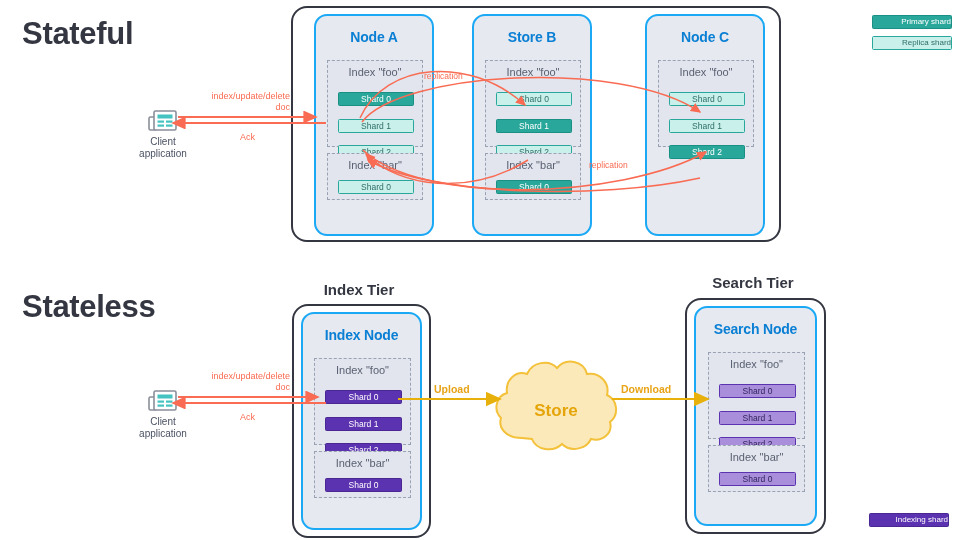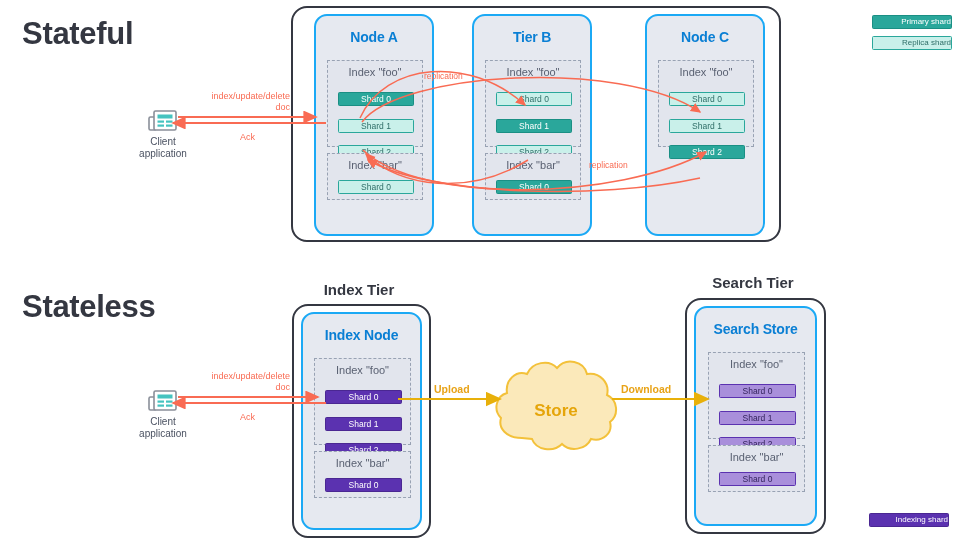--- a/index.html
+++ b/index.html
@@ -42,21 +42,21 @@
     <div class="shard replica" style="position:absolute;left:10px;top:58px;width:74px;">Shard 1</div>
     <div class="shard replica" style="position:absolute;left:10px;top:84px;width:74px;">Shard 2</div>
   </div>
   <div class="index-box" style="position:absolute;left:11px;top:137px;width:94px;height:45px;">
     <div class="index-label" style="margin-top:5px;">Index "bar"</div>
     <div class="shard replica" style="position:absolute;left:10px;top:26px;width:74px;">Shard 0</div>
   </div>
 </div>
 
 <div class="abs node-box" style="left:472px;top:14px;width:116px;height:218px;">
-  <div class="node-title" style="margin-top:13px;">Tier B</div>
+  <div class="node-title" style="margin-top:13px;">Store B</div>
   <div class="index-box" style="position:absolute;left:11px;top:44px;width:94px;height:85px;">
     <div class="index-label" style="margin-top:5px;">Index "foo"</div>
     <div class="shard replica" style="position:absolute;left:10px;top:31px;width:74px;">Shard 0</div>
     <div class="shard primary" style="position:absolute;left:10px;top:58px;width:74px;">Shard 1</div>
     <div class="shard replica" style="position:absolute;left:10px;top:84px;width:74px;">Shard 2</div>
   </div>
   <div class="index-box" style="position:absolute;left:11px;top:137px;width:94px;height:45px;">
     <div class="index-label" style="margin-top:5px;">Index "bar"</div>
     <div class="shard primary" style="position:absolute;left:10px;top:26px;width:74px;">Shard 0</div>
   </div>
@@ -112,21 +112,21 @@
     <div class="shard indexing" style="position:absolute;left:10px;top:84px;width:75px;">Shard 2</div>
   </div>
   <div class="index-box" style="position:absolute;left:11px;top:137px;width:95px;height:45px;">
     <div class="index-label" style="margin-top:5px;">Index "bar"</div>
     <div class="shard indexing" style="position:absolute;left:10px;top:26px;width:75px;">Shard 0</div>
   </div>
 </div>
 
 <div class="abs cluster-outer" style="left:685px;top:298px;width:137px;height:232px;"></div>
 <div class="abs node-box" style="left:694px;top:306px;width:119px;height:216px;">
-  <div class="node-title" style="margin-top:13px;">Search Store</div>
+  <div class="node-title" style="margin-top:13px;">Search Node</div>
   <div class="index-box" style="position:absolute;left:12px;top:44px;width:95px;height:85px;">
     <div class="index-label" style="margin-top:5px;">Index "foo"</div>
     <div class="shard search" style="position:absolute;left:10px;top:31px;width:75px;">Shard 0</div>
     <div class="shard search" style="position:absolute;left:10px;top:58px;width:75px;">Shard 1</div>
     <div class="shard search" style="position:absolute;left:10px;top:84px;width:75px;">Shard 2</div>
   </div>
   <div class="index-box" style="position:absolute;left:12px;top:137px;width:95px;height:45px;">
     <div class="index-label" style="margin-top:5px;">Index "bar"</div>
     <div class="shard search" style="position:absolute;left:10px;top:26px;width:75px;">Shard 0</div>
   </div>

